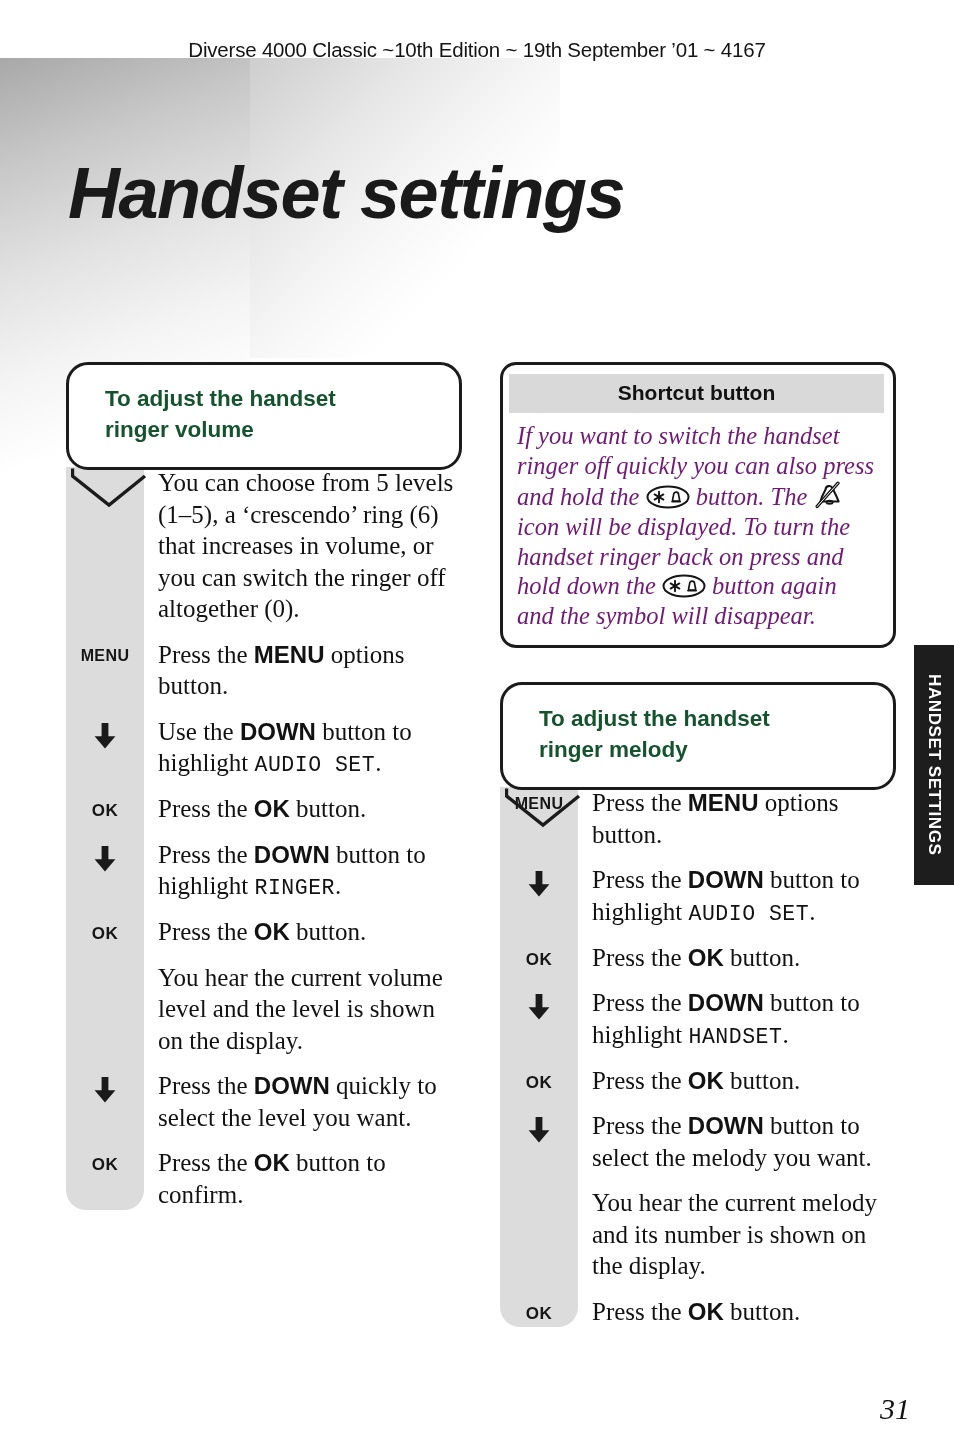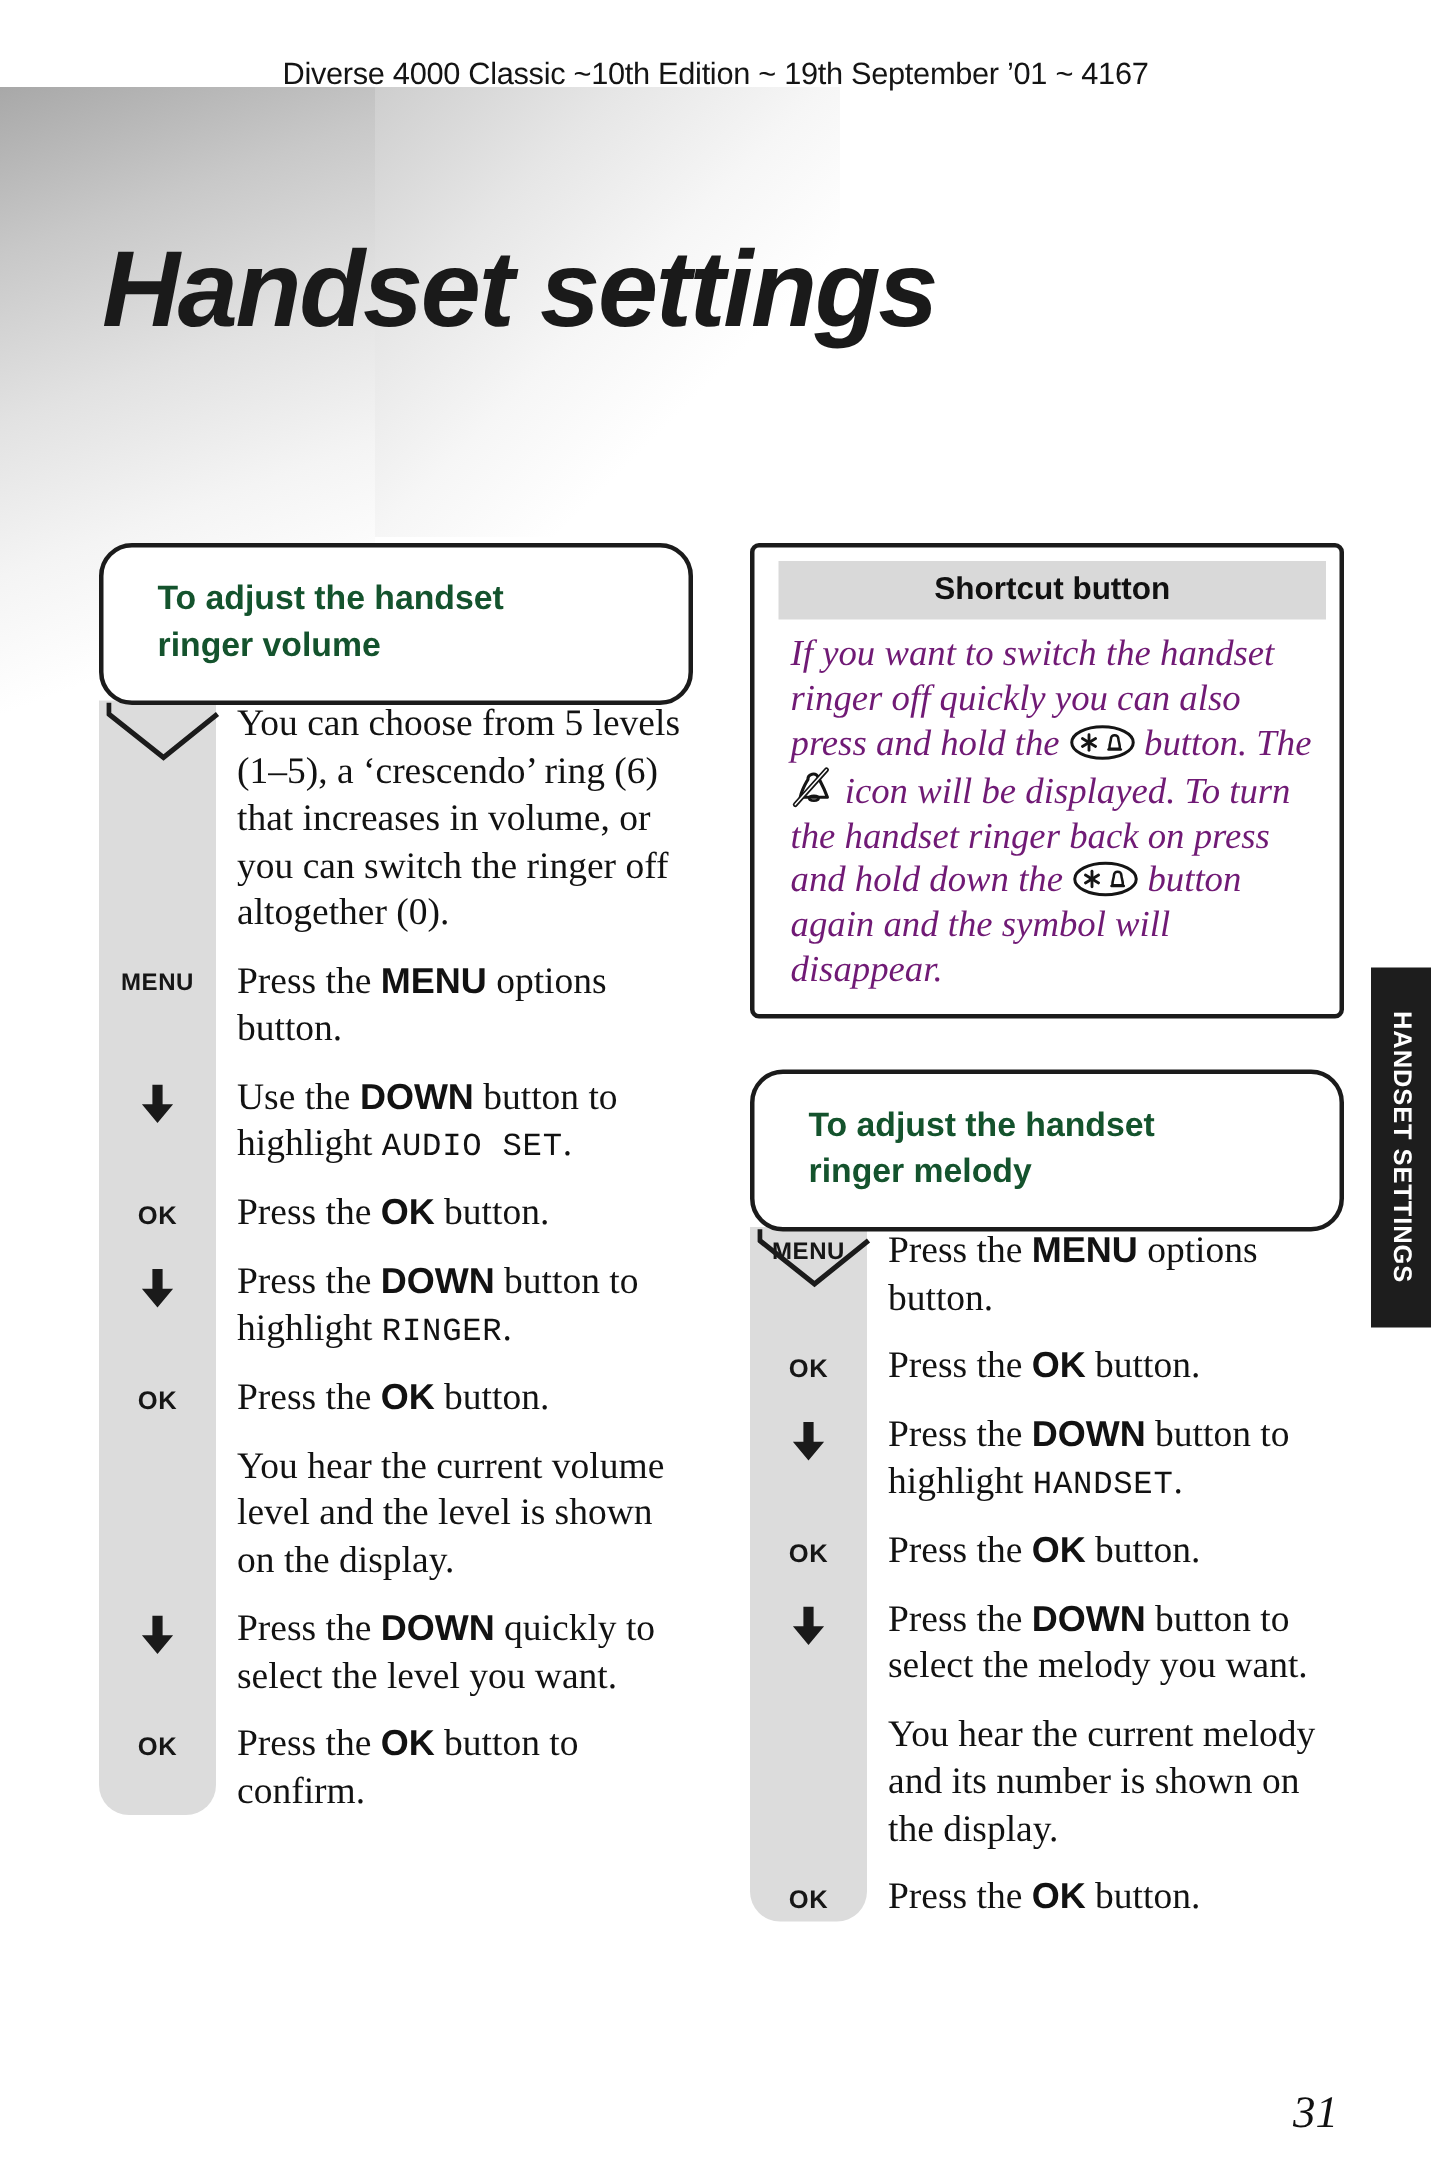--- a/index.html
+++ b/index.html
@@ -148,23 +148,23 @@
     padding-top:4px;
   }
   .key-label.ok{font-size:17px;}
 
   
   .arrow-down{display:block;width:22px;height:26px;margin-top:2px;}
 
   
   .infobox{
     border:3px solid #1b1b1b;
-    border-radius:6px;
+    border-radius:16px;
     background:#ffffff;
-    padding:9px 9px 14px 16px;
+    padding:9px 9px 14px 6px;
     box-sizing:border-box;
   }
   .infobox-head{
     background:#d9d9d9;
     text-align:center;
     font-family:"Liberation Sans", sans-serif;
     font-weight:bold;
     font-size:21px;
     color:#111111;
     padding:7px 0 8px 0;
@@ -174,21 +174,21 @@
     font-style:italic;
     font-size:24.5px;
     line-height:1.22;
     color:#701a75;
     padding:8px 6px 0 8px;
   }
   .inline-icon{display:inline-block;vertical-align:-4px;}
 
   
   .folio{
-    position:absolute;right:62px;top:1392px;
+    position:absolute;right:44px;top:1392px;
     font-family:"Liberation Serif", serif;
     font-style:italic;
     font-size:30px;
     color:#111111;
   }
 </style>
 </head>
 <body>
 
 <div class="corner-wash"></div>
@@ -315,20 +315,28 @@
   <div class="steps" id="right-steps">
     <div class="rail"></div>
       <div class="step">
         <div class="gutter">
           <div class="key-label">MENU</div>
         </div>
         <div class="body"><span>Press the </span><b>MENU</b><span> options button.</span></div>
       </div>
       <div class="step">
         <div class="gutter">
+          <svg class="arrow-down" viewBox="0 0 22 26">
+            <path d="M7.6 0 H14.4 V13.2 H21.4 L11 25.6 L0.6 13.2 H7.6 Z" fill="#1a1a1a"></path>
+          </svg>
+        </div>
+        <div class="body"><span>Press the </span><b>DOWN</b><span> button to highlight </span><span class="lcd">AUDIO SET</span><span>.</span></div>
+      </div>
+      <div class="step">
+        <div class="gutter">
           <div class="key-label ok">OK</div>
         </div>
         <div class="body"><span>Press the </span><b>OK</b><span> button.</span></div>
       </div>
       <div class="step">
         <div class="gutter">
           <svg class="arrow-down" viewBox="0 0 22 26">
             <path d="M7.6 0 H14.4 V13.2 H21.4 L11 25.6 L0.6 13.2 H7.6 Z" fill="#1a1a1a"></path>
           </svg>
         </div>

